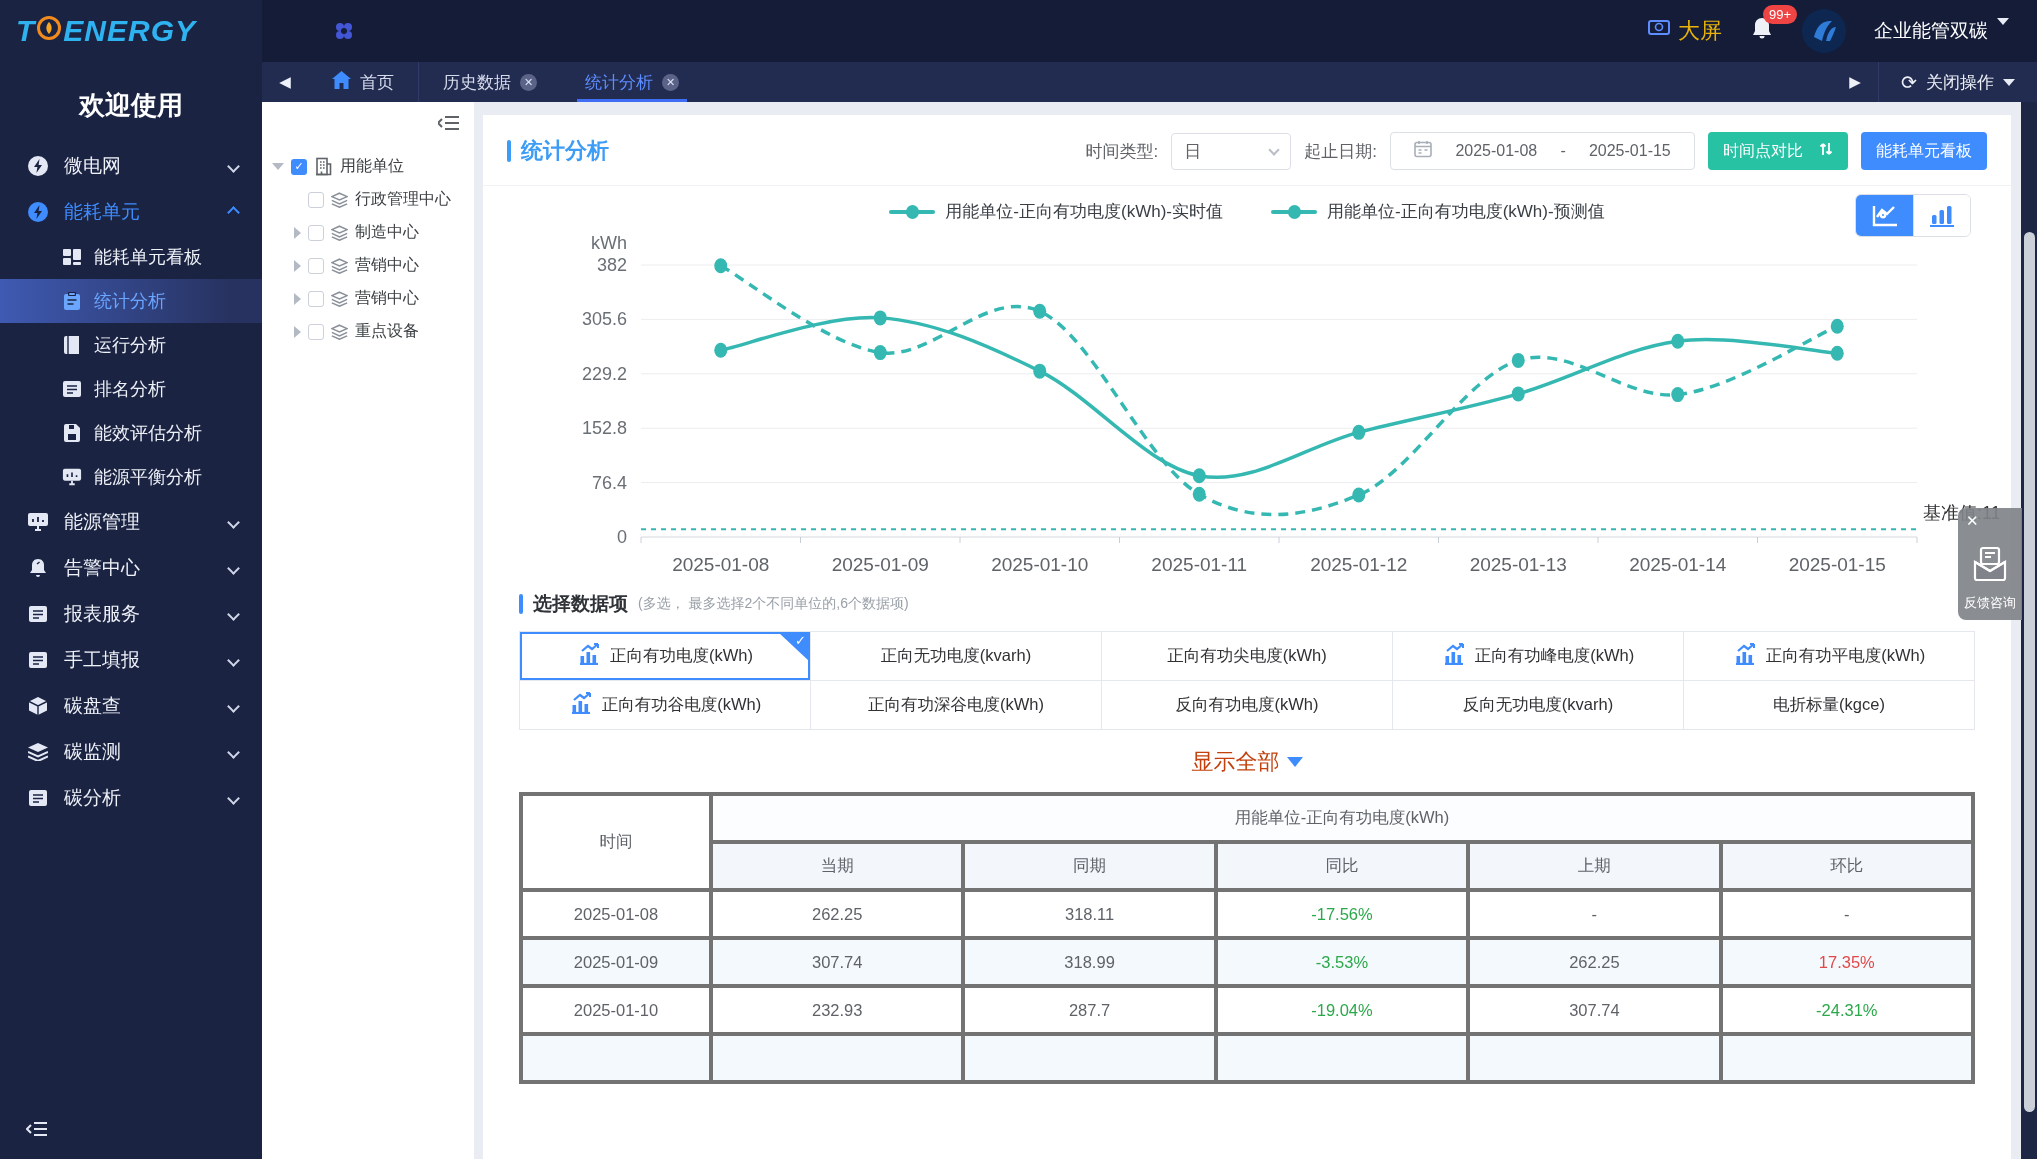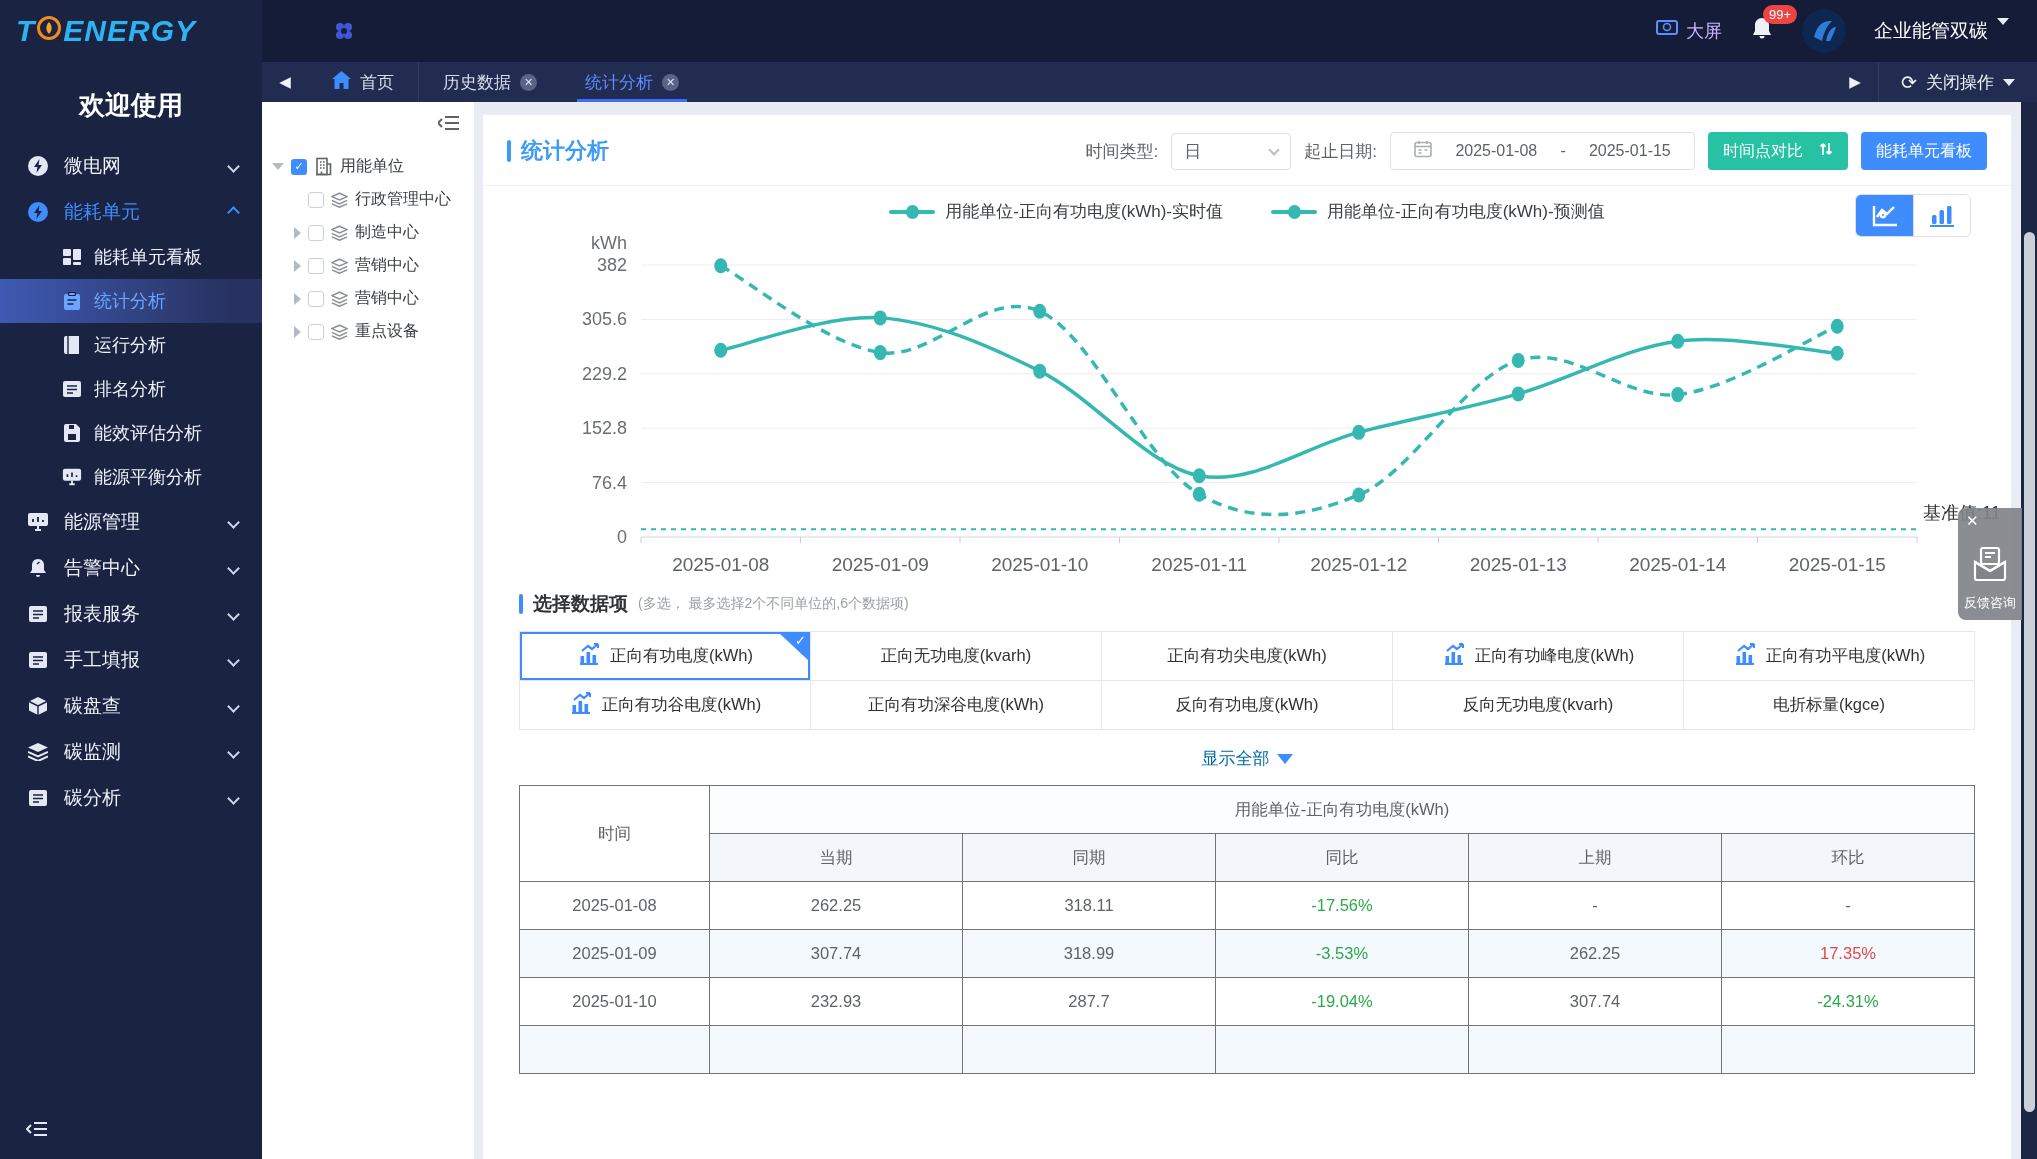--- a/index.html
+++ b/index.html
@@ -26,21 +26,21 @@
   .side-sub .s-icon{width:20px;height:20px;margin-right:12px;display:inline-flex;align-items:center;justify-content:center;color:#e3e8f4;flex:none;}
   .side-sub.cur{background:linear-gradient(90deg,#3f5ab2 0%,#273260 88%);color:#6aa5ff;}
   .side-sub.cur .s-icon{color:#6aa5ff;}
   .side-collapse{height:56px;display:flex;align-items:center;padding-left:26px;flex:none;color:#e3e8f4;cursor:pointer;}
 
   
   .main-col{flex:1;display:flex;flex-direction:column;min-width:0;}
   .topbar{height:62px;flex:none;background:#141c38;display:flex;align-items:center;padding:0 28px 0 70px;color:#fff;}
   .apps-icon{display:inline-flex;cursor:pointer;}
   .topbar-right{margin-left:auto;display:flex;align-items:center;gap:28px;}
-  .screen-link{display:flex;align-items:center;gap:8px;color:#c4b5fd;font-size:18px;cursor:pointer;}
+  .screen-link{display:flex;align-items:center;gap:8px;color:#eab308;font-size:22px;cursor:pointer;}
   .bell{position:relative;cursor:pointer;display:inline-flex;}
   .badge{position:absolute;top:-11px;left:13px;background:#ef4444;color:#fff;font-size:13px;line-height:1;border-radius:10px;padding:3px 6px;}
   .avatar{width:44px;height:44px;border-radius:50%;background:#0d2750;display:inline-flex;align-items:center;justify-content:center;cursor:pointer;overflow:hidden;}
   .org{display:flex;align-items:flex-start;gap:9px;font-size:19px;cursor:pointer;}
   .caret-dn{width:0;height:0;border-left:6px solid transparent;border-right:6px solid transparent;border-top:7px solid #e8ecf5;display:inline-block;}
 
   .tabbar{height:40px;flex:none;background:#222c50;display:flex;align-items:stretch;color:#d6dbec;font-size:17px;}
   .tab-arrow{width:46px;display:flex;align-items:center;justify-content:center;color:#eef1f8;font-size:15px;cursor:pointer;}
   .tab{display:flex;align-items:center;gap:9px;padding:0 24px;cursor:pointer;position:relative;}
   .tab.b-left{border-left:1px solid #303b6a;}
@@ -95,25 +95,25 @@
   .select-section{padding:6px 36px 0;}
   .sec-head{display:flex;align-items:center;gap:10px;}
   .sec-bar{width:4px;height:20px;border-radius:2px;background:#3f8cff;}
   .sec-title{font-size:19px;font-weight:bold;color:#2f3338;}
   .sec-note{font-size:14px;color:#9aa0a8;}
   .grid{display:grid;grid-template-columns:repeat(5,1fr);border-top:1px solid #e4e7ed;border-left:1px solid #e4e7ed;margin-top:14px;}
   .cell{height:49px;border-right:1px solid #e4e7ed;border-bottom:1px solid #e4e7ed;display:flex;align-items:center;justify-content:center;gap:9px;font-size:16.5px;color:#303133;background:#fff;position:relative;cursor:pointer;}
   .cell.sel{box-shadow:inset 0 0 0 2px #3f8cff;}
   .corner{position:absolute;top:0;right:0;width:0;height:0;border-top:30px solid #3f8cff;border-left:32px solid transparent;}
   .corner-check{position:absolute;top:1px;right:4px;color:#fff;font-size:13px;}
-  .show-all{display:flex;justify-content:center;align-items:center;gap:7px;color:#0369a1;font-size:17px;padding:17px 0 15px;cursor:pointer;}
+  .show-all{display:flex;justify-content:center;align-items:center;gap:7px;color:#c2410c;font-size:22px;padding:17px 0 15px;cursor:pointer;}
   .caret-blue{width:0;height:0;border-left:8px solid transparent;border-right:8px solid transparent;border-top:10px solid #3f8cff;}
 
   .data-table{width:calc(100% - 72px);margin:0 36px;border-collapse:collapse;table-layout:fixed;font-size:16.5px;color:#5f6368;}
-  .data-table th,.data-table td{border:1px solid #737373;height:48px;text-align:center;font-weight:normal;}
+  .data-table th,.data-table td{border:4px solid #737373;height:48px;text-align:center;font-weight:normal;}
   .data-table col.c-time{width:190px;}
   .data-table th.group{background:#fbfdff;color:#5f6368;}
   .data-table th.sub{background:#f3f7fc;}
   .data-table th.time{background:#fff;}
   .data-table tbody tr:nth-child(even){background:#f4f9fd;}
   .neg{color:#2ba84a;}
   .pos{color:#e04949;}
 
   
   .scroll-track{position:absolute;top:0;right:0;bottom:0;width:16px;background:#1d2645;}

